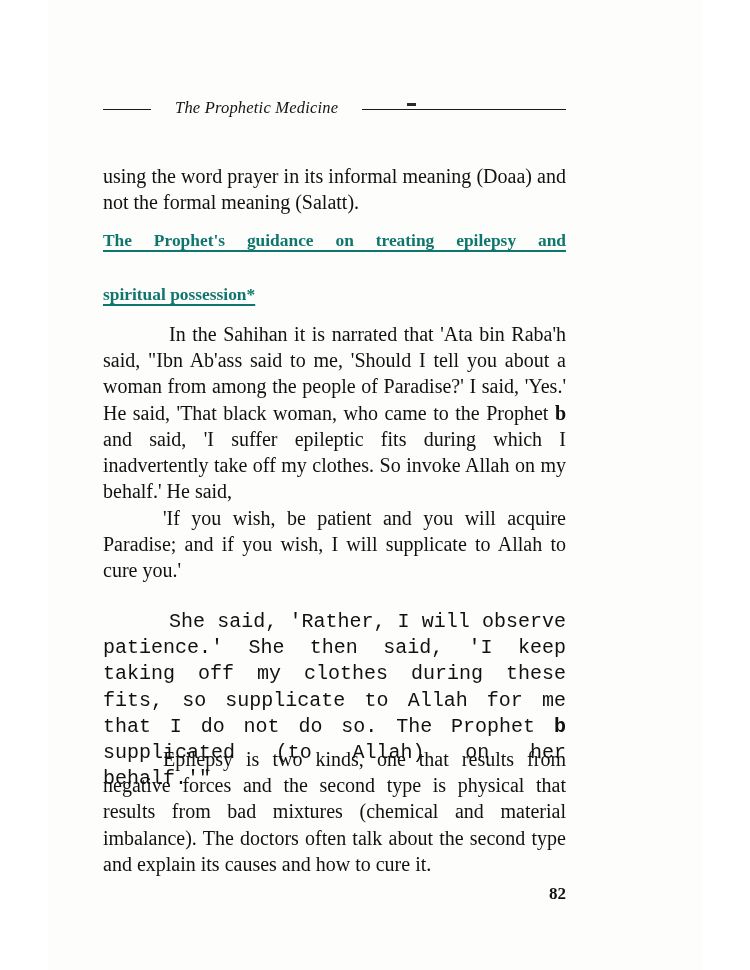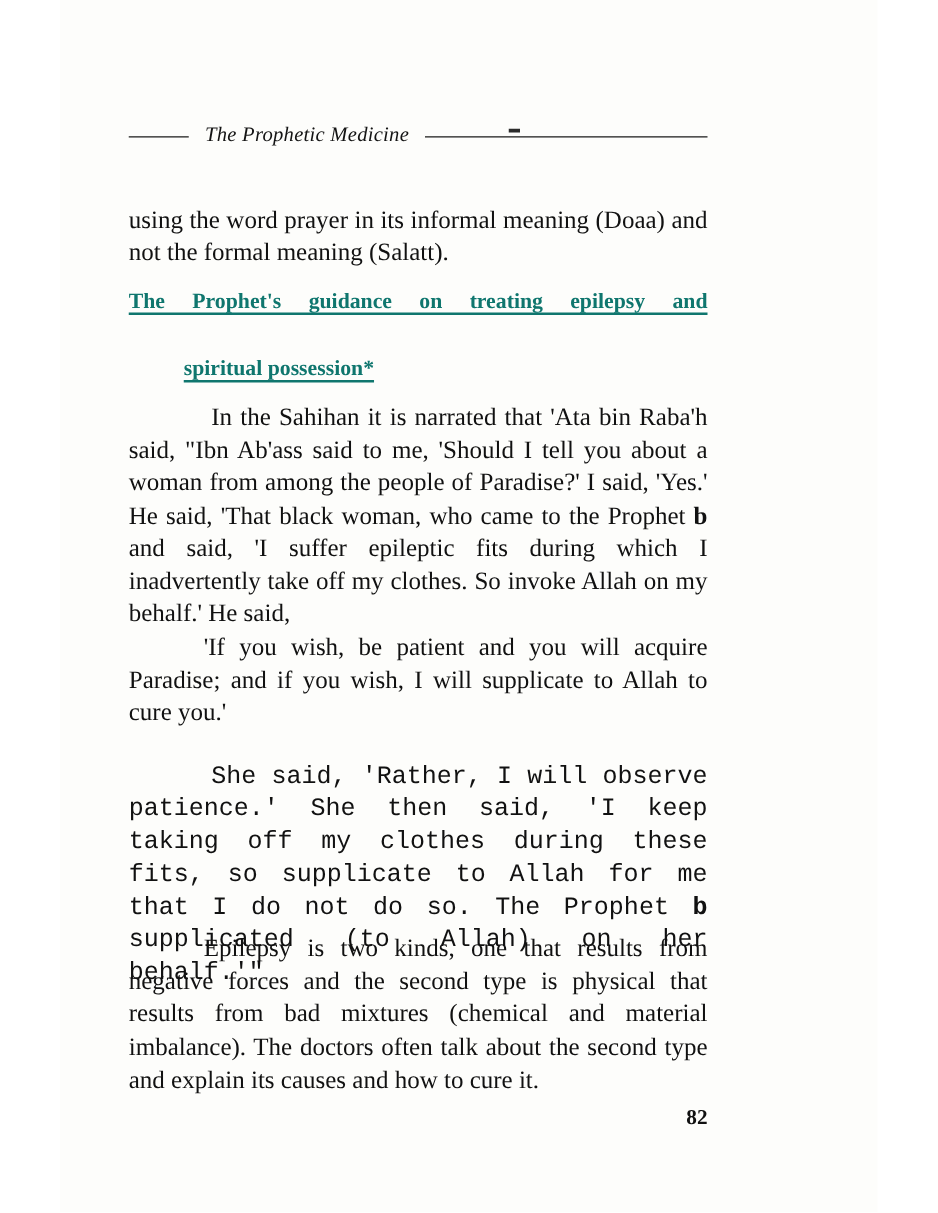--- a/index.html
+++ b/index.html
@@ -37,21 +37,21 @@
 
   
   .running-head {
     position: absolute;
     left: 0;
     top: 95px;
     width: 463px;
     height: 26px;
     display: flex;
     align-items: center;
-    gap: 4px;
+    gap: 15px;
   }
   .rule-left {
     width: 48px;
     height: 0;
     border-top: 1.4px solid #1a1a1a;
     margin-top: 2px;
   }
   .running-head-title {
     font-style: italic;
     font-size: 16.5px;
@@ -105,21 +105,21 @@
   .section-heading .head-line-1 {
     display: block;
     text-align: justify;
   }
   .section-heading .head-line-1::after {
     content: "";
     display: inline-block;
     width: 100%;
     height: 0;
   }
-  .section-heading .head-line-2 { display: block; margin-left: 44px; }
+  .section-heading .head-line-2 { display: block; }
 
   .salutation-mark {
     font-weight: bold;
   }
 
   
   .page-number {
     position: absolute;
     left: 0;
     top: 884px;

